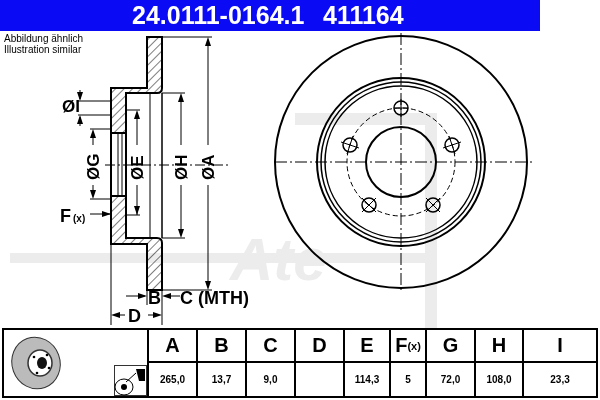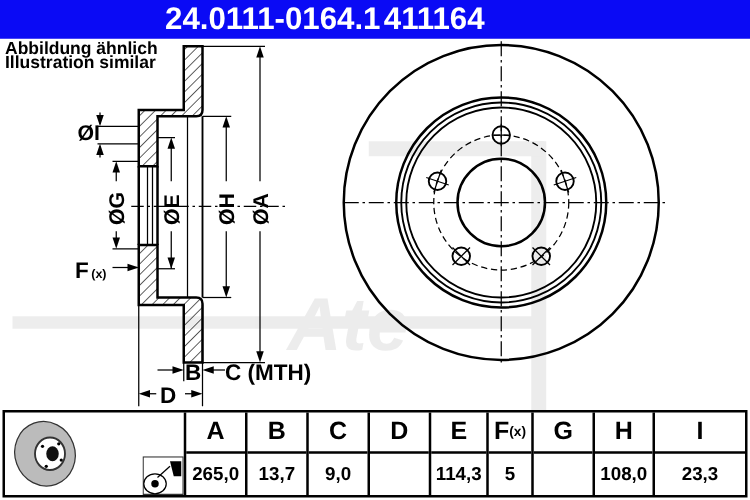--- a/index.html
+++ b/index.html
@@ -1,32 +1,32 @@
 <!DOCTYPE html>
 <html><head>
   <meta charset="utf-8">
   <style>
     * { margin: 0; padding: 0; box-sizing: border-box; }
     body { width: 600px; height: 400px; background: #ffffff; position: relative; overflow: hidden;
            font-family: "Liberation Sans", sans-serif; }
-    .header { position: absolute; left: 0; top: 0; width: 600px; height: 31px; background: #0a0af5;
+    .header { position: absolute; left: 0; top: 0; width: 540px; height: 31px; background: #0a0af5;
               color: #ffffff; font-weight: bold; font-size: 25px; }
     .header .pn { position: absolute; left: 132px; top: 1px; letter-spacing: 0px; }
-    .header .code { position: absolute; left: 307px; top: 1px; }
-    .note { position: absolute; left: 4px; top: 33px; font-size: 14px; font-weight: bold; line-height: 11px; color: #000; }
+    .header .code { position: absolute; left: 323px; top: 1px; }
+    .note { position: absolute; left: 4px; top: 33px; font-size: 10px; font-weight: normal; line-height: 11px; color: #000; }
     svg.drawing { position: absolute; left: 0; top: 31px; }
     .lbl { font-family: "Liberation Sans", sans-serif; font-weight: bold; fill: #000; }
     .tbl { position: absolute; left: 2px; top: 328px; width: 596px; height: 70px; border: 2px solid #000; }
     .imgcell { position: absolute; left: 0; top: 0; width: 145px; height: 66px; border-right: 2px solid #000; }
     .col { position: absolute; top: 0; height: 66px; border-right: 2px solid #000; }
     .col:last-child { border-right: none; }
     .col .h { height: 33px; border-bottom: 2px solid #000; display: flex; align-items: center; justify-content: center;
               font-weight: bold; font-size: 20px; color: #000; }
     .col .v { height: 33px; display: flex; align-items: center; justify-content: center;
-              font-weight: bold; font-size: 15px; color: #000; }
+              font-weight: bold; font-size: 10px; color: #000; }
     .sub { font-size: 11px; }
   </style>
 </head>
 <body>
 
 <div class="header">
   <span class="pn">24.0111-0164.1</span>
   <span class="code">411164</span>
 </div>
 
@@ -204,20 +204,21 @@
   </div>
   <div class="col" style="left:387px;width:36px;">
     <div class="h">
       <span>F</span>
         <span class="sub">(x)</span>
     </div>
     <div class="v">5</div>
   </div>
   <div class="col" style="left:423px;width:49px;">
     <div class="h">G</div>
+    <div class="v">72,0</div>
   </div>
   <div class="col" style="left:472px;width:48px;">
     <div class="h">H</div>
     <div class="v">108,0</div>
   </div>
   <div class="col" style="left:520px;width:72px;">
     <div class="h">I</div>
     <div class="v">23,3</div>
   </div>
 </div>

